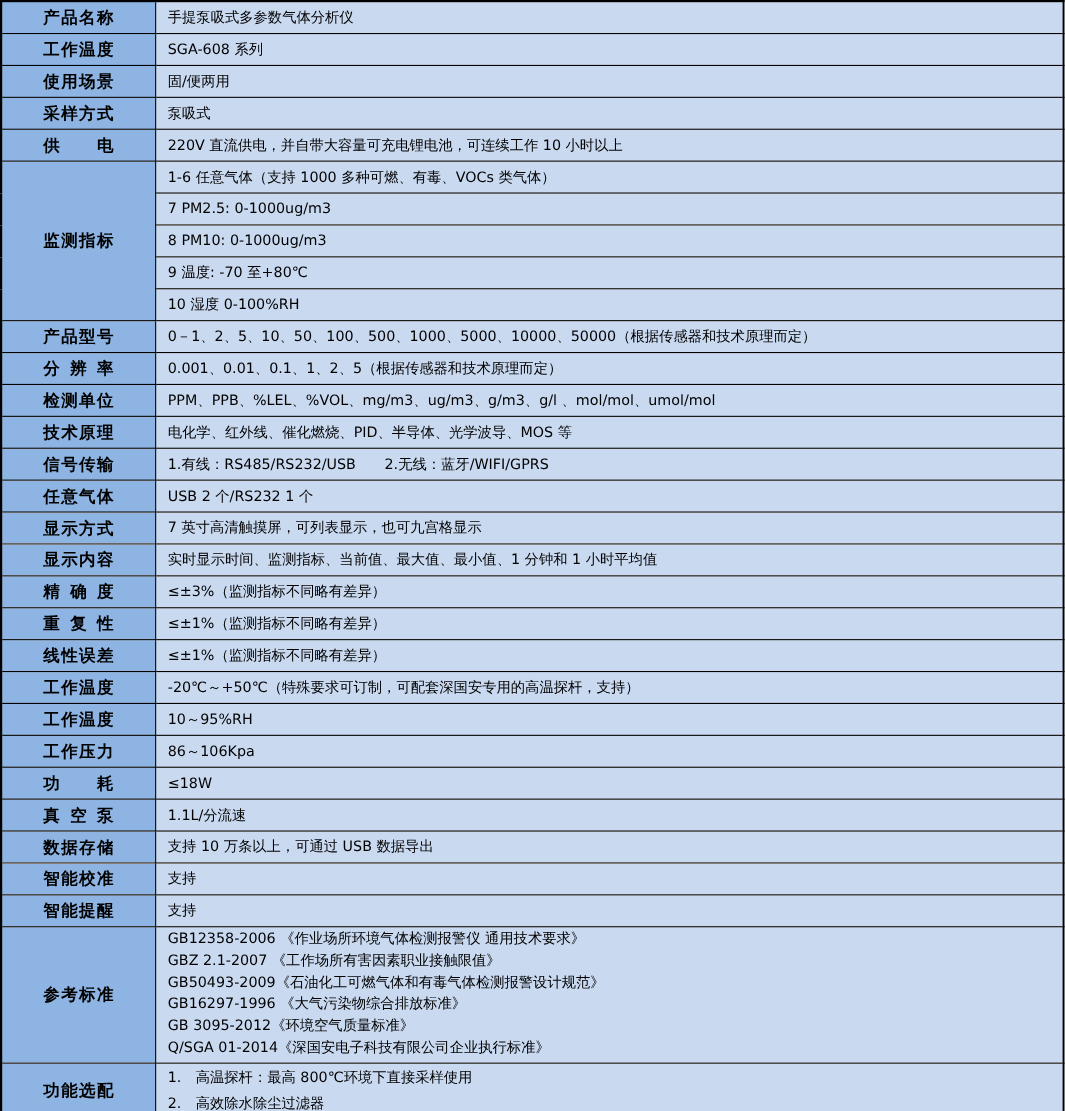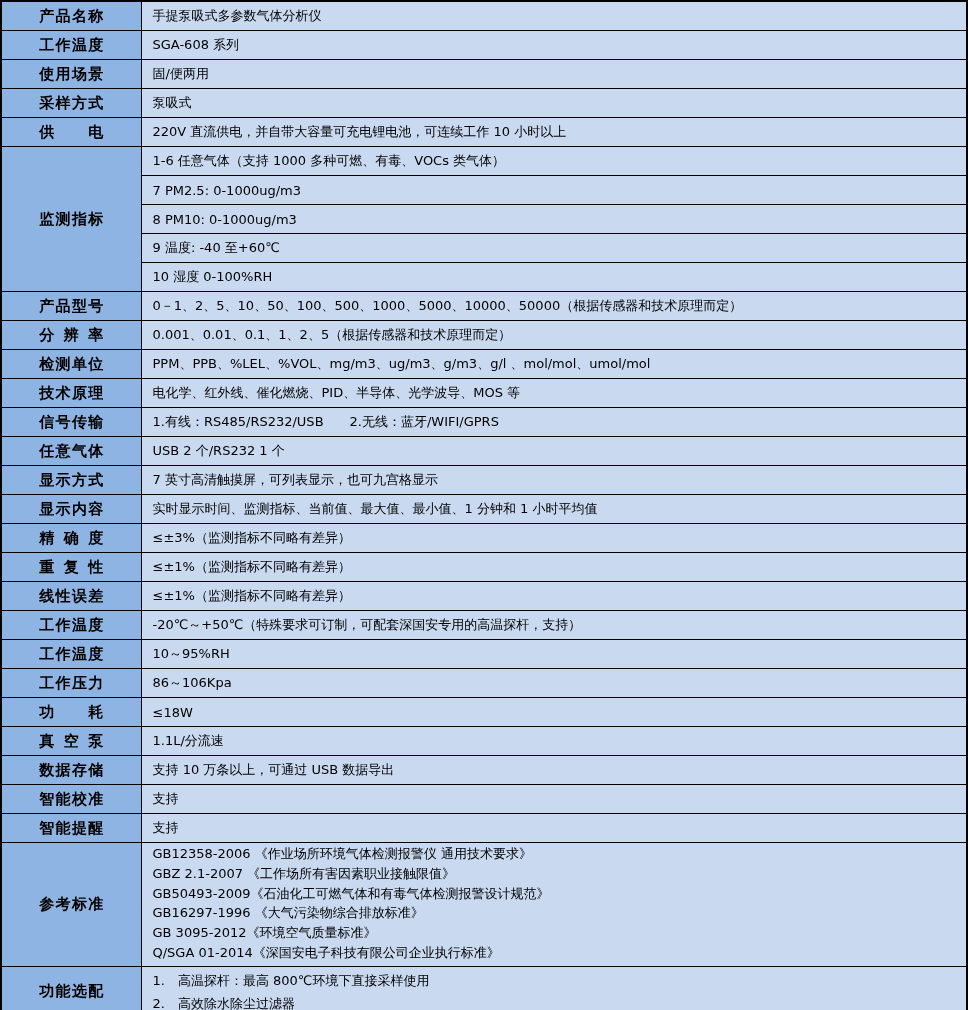--- a/index.html
+++ b/index.html
@@ -88,21 +88,21 @@
           <td class="label-cell" rowspan="5"><span class="lbl">监测指标</span></td>
           <td class="value-cell">1-6 任意气体（支持 1000 多种可燃、有毒、VOCs 类气体）</td>
         </tr>
         <tr class="single">
           <td class="value-cell">7 PM2.5: 0-1000ug/m3</td>
         </tr>
         <tr class="single">
           <td class="value-cell">8 PM10: 0-1000ug/m3</td>
         </tr>
         <tr class="single">
-          <td class="value-cell">9 温度: -40 至+60℃</td>
+          <td class="value-cell">9 温度: -70 至+80℃</td>
         </tr>
         <tr class="single">
           <td class="value-cell">10 湿度 0-100%RH</td>
         </tr>
         <tr class="single">
           <td class="label-cell"><span class="lbl">产品型号</span></td>
           <td class="value-cell">0－1、2、5、10、50、100、500、1000、5000、10000、50000（根据传感器和技术原理而定）</td>
         </tr>
         <tr class="single">
           <td class="label-cell"><span class="lbl">分辨率</span></td>

